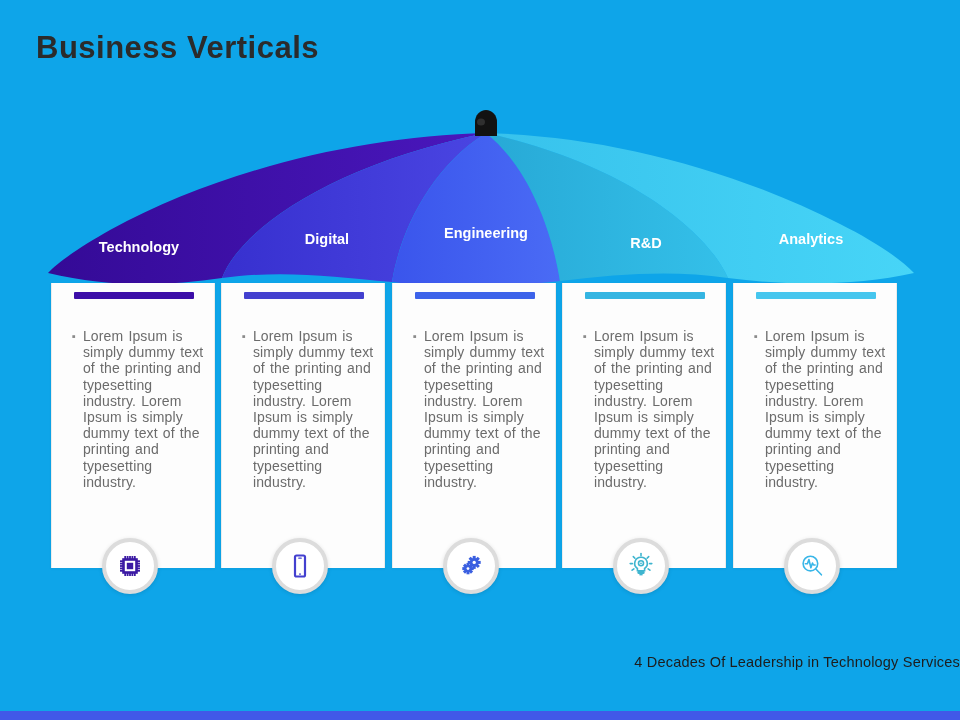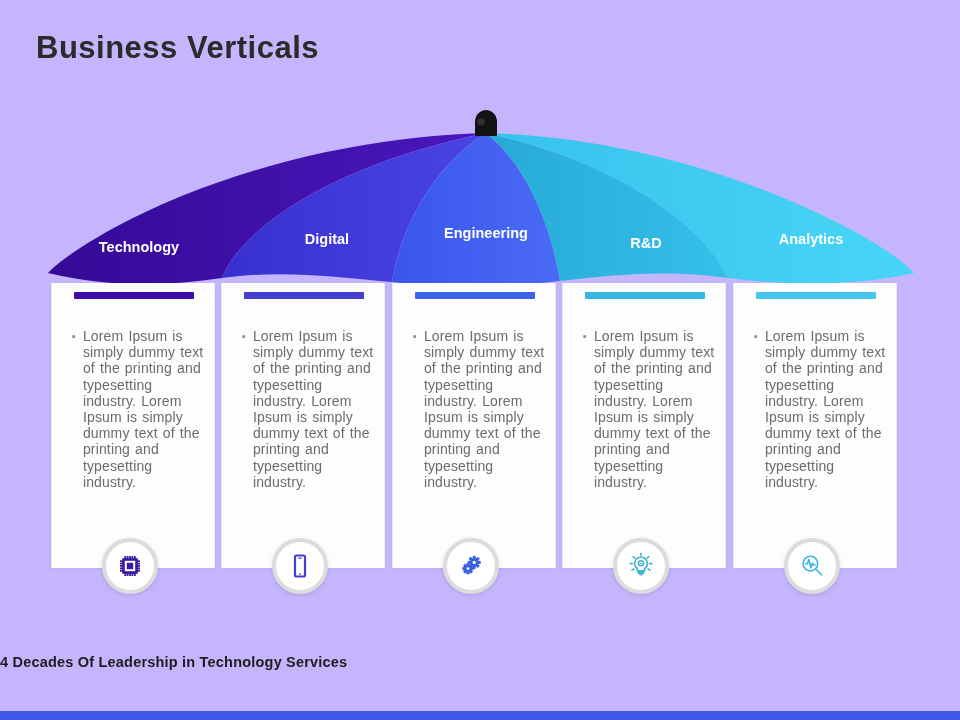--- a/index.html
+++ b/index.html
@@ -87,36 +87,36 @@
     position:absolute;
     left:0; top:110px;
     width:960px; height:185px;
   }
 
   
   #footer {
     position:absolute;
     left:0; top:654px;
     width:960px;
-    text-align:left;
+    text-align:right;
     font-size:14.5px;
-    font-weight:bold;
+    font-weight:normal;
     color:#1d1d1d;
     letter-spacing:0.2px;
   }
   #bottom-bar {
     position:absolute;
     left:0; bottom:0;
     width:960px; height:9px;
   }
 </style>
 </head>
 <body>
 
-<div id="slide" style="background: #c4b5fd;">
+<div id="slide" style="background: #0ea5e9;">
 
   <div id="title" style="color: rgb(43, 43, 43);">Business Verticals</div>
 
   <svg id="umbrella" viewBox="0 0 960 185" preserveAspectRatio="none">
     <defs>
       <linearGradient id="g0" x1="0" y1="0" x2="1" y2="0">
         <stop offset="0%" stop-color="#340a96"></stop>
           <stop offset="100%" stop-color="#4a17bd"></stop>
       </linearGradient>
       <linearGradient id="g1" x1="0" y1="0" x2="1" y2="0">

